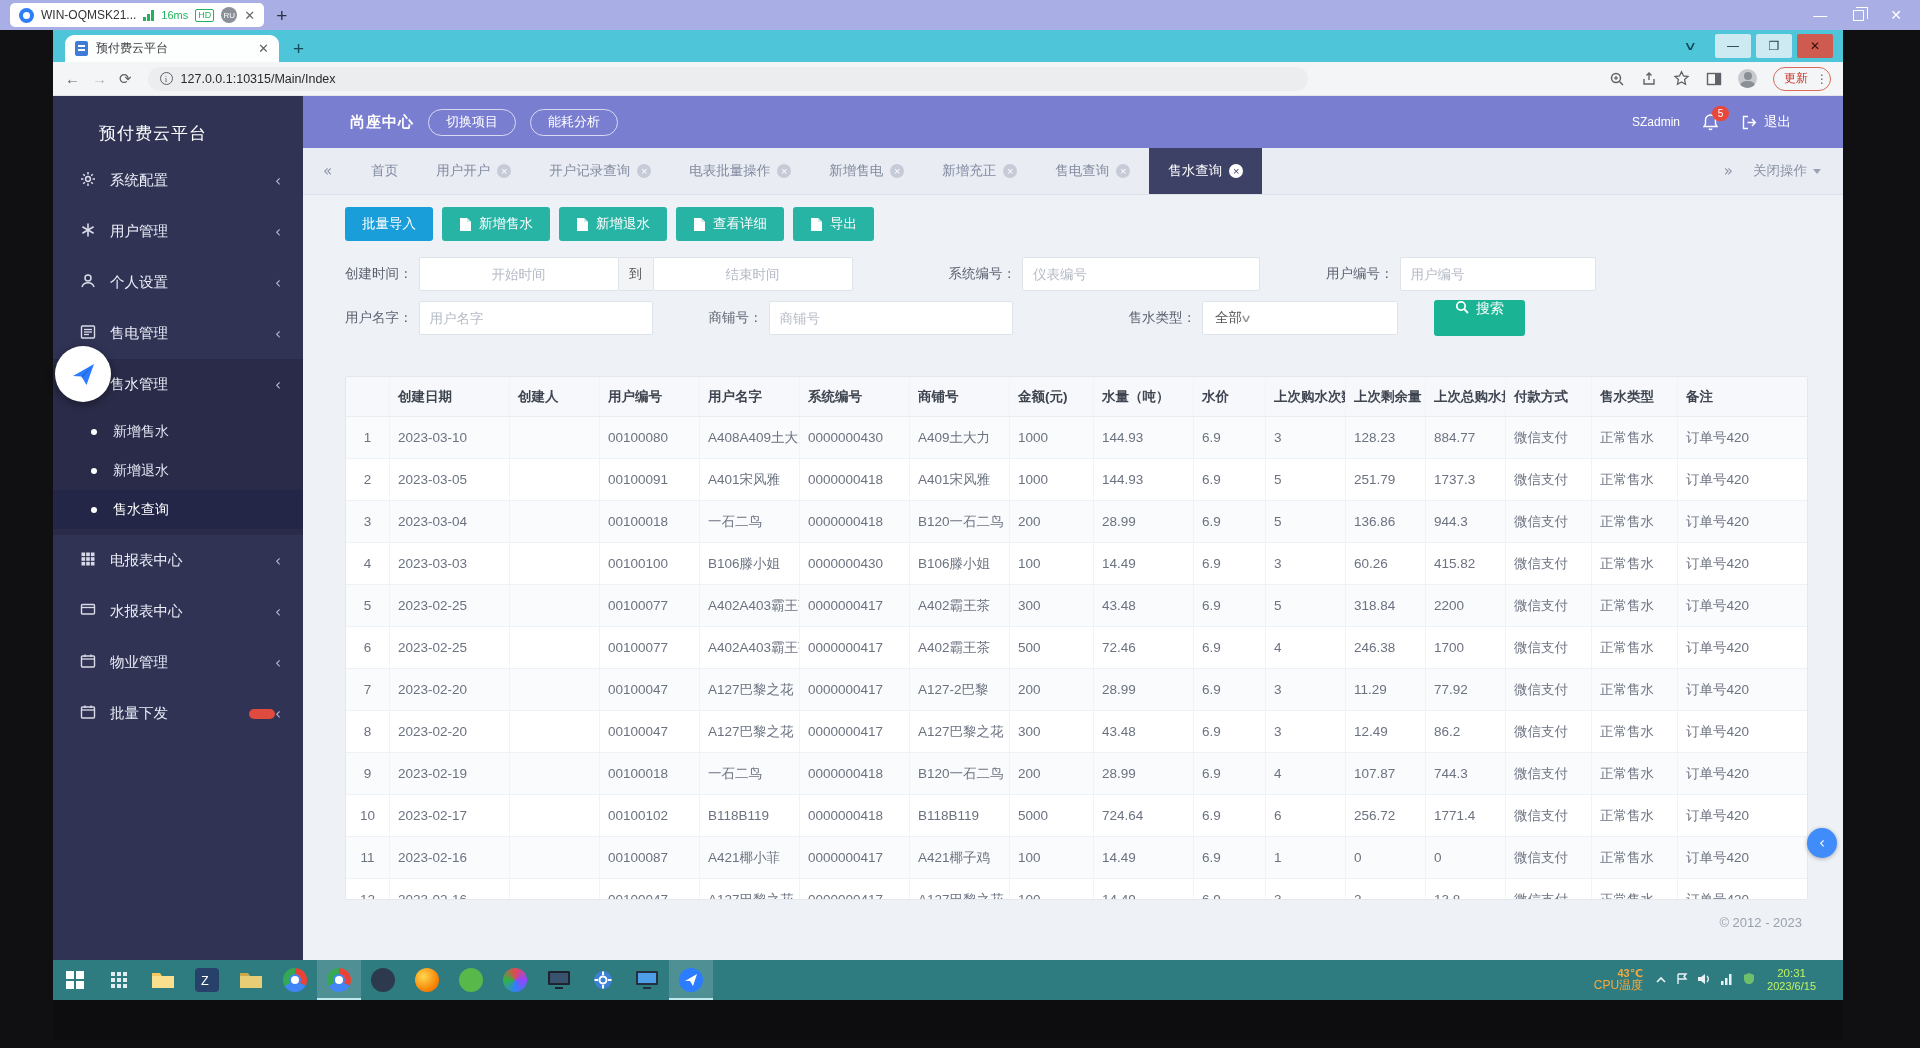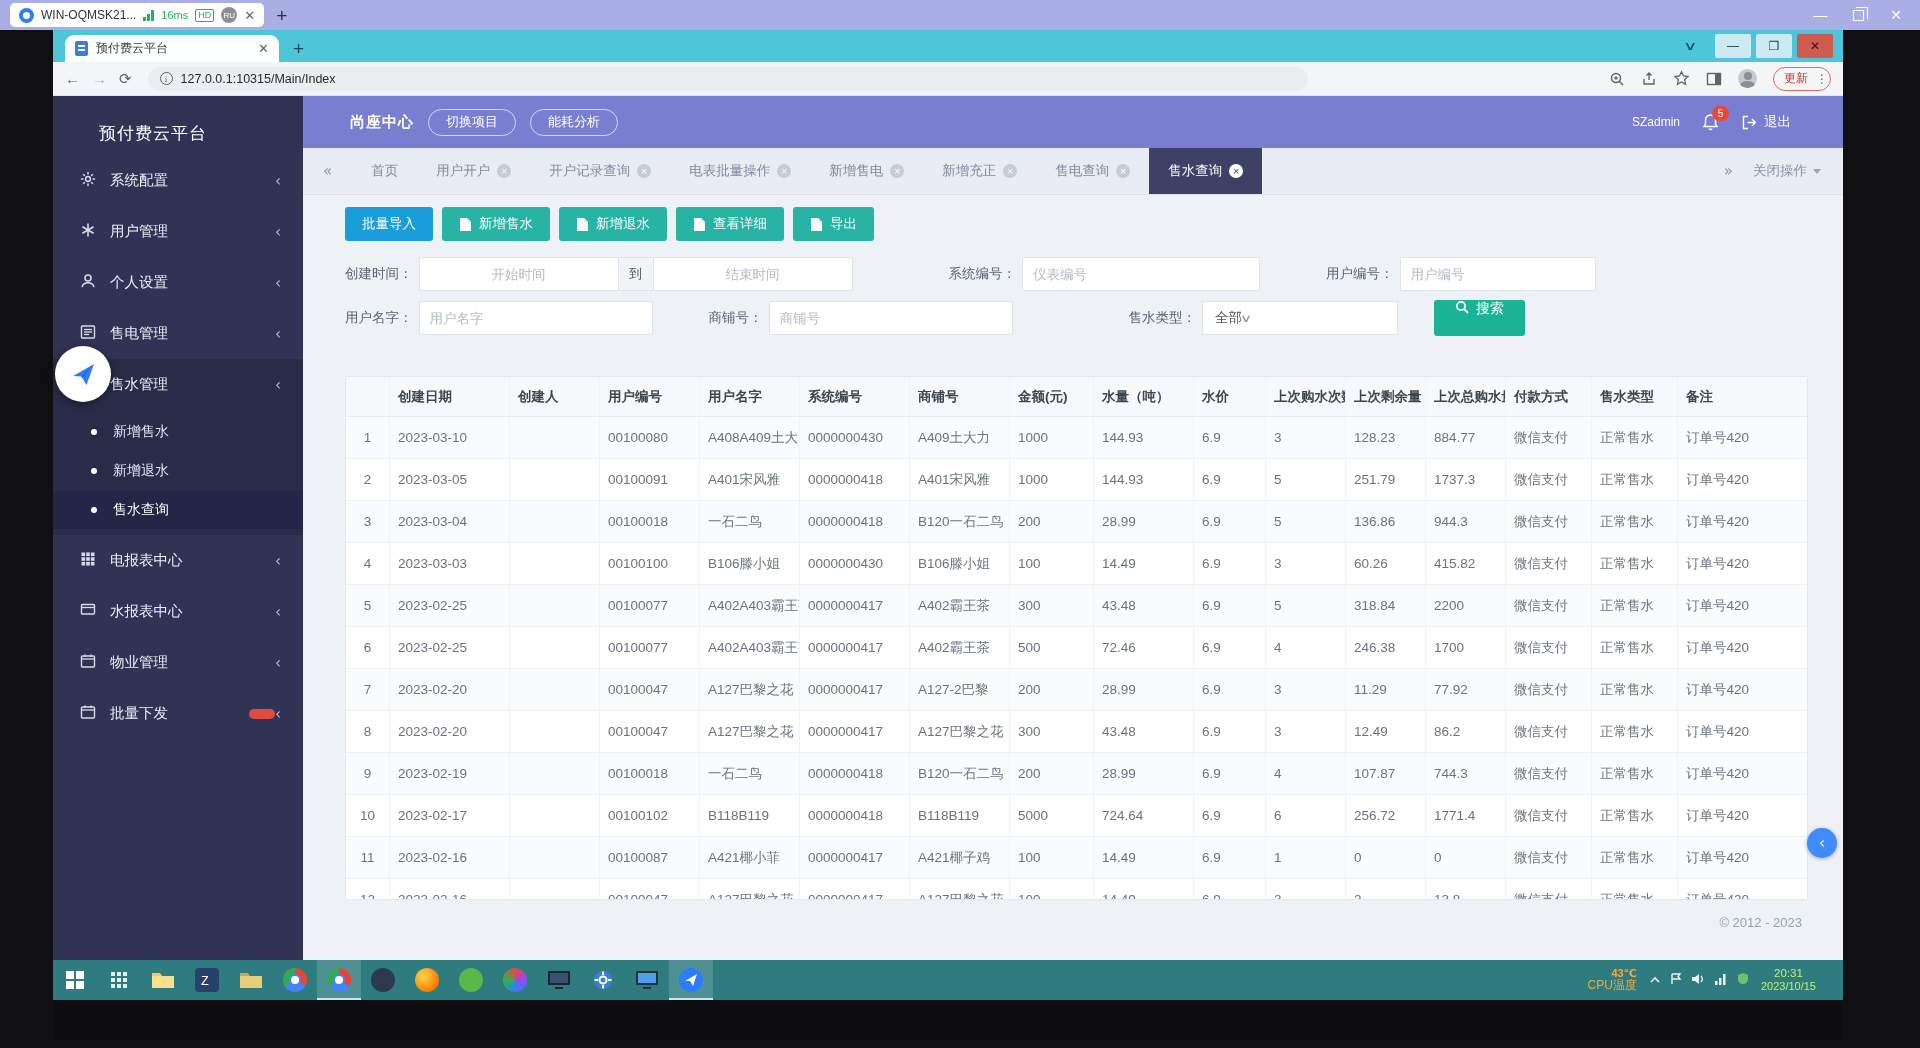--- a/index.html
+++ b/index.html
@@ -921,21 +921,21 @@
                   <rect x="5" y="5" width="2.5" height="7"></rect>
                   <rect x="9" y="1" width="2.5" height="11"></rect>
                 </g>
               </svg></span>
           <span><svg width="12" height="13" viewBox="0 0 12 13">
                 <path d="M6 1 11 3v4c0 3-2.4 5-5 5S1 10 1 7V3z" fill="#6fc06a"></path>
               </svg></span>
         </div>
         <div class="clock">
           <div class="t">20:31</div>
-          <div class="d">2023/10/15</div>
+          <div class="d">2023/6/15</div>
         </div>
         <div class="show-desktop"></div>
       </div>
     </div>
   </div>
 
   <div class="todesk-ball">
     <svg width="34" height="34" viewBox="0 0 34 34">
         <path d="M7 19 28 7l-7.5 21-5-8.5z" fill="#2b7cff"></path>
         <path d="M15.5 19.5 28 7l-12 14z" fill="#1c5fd6"></path>

